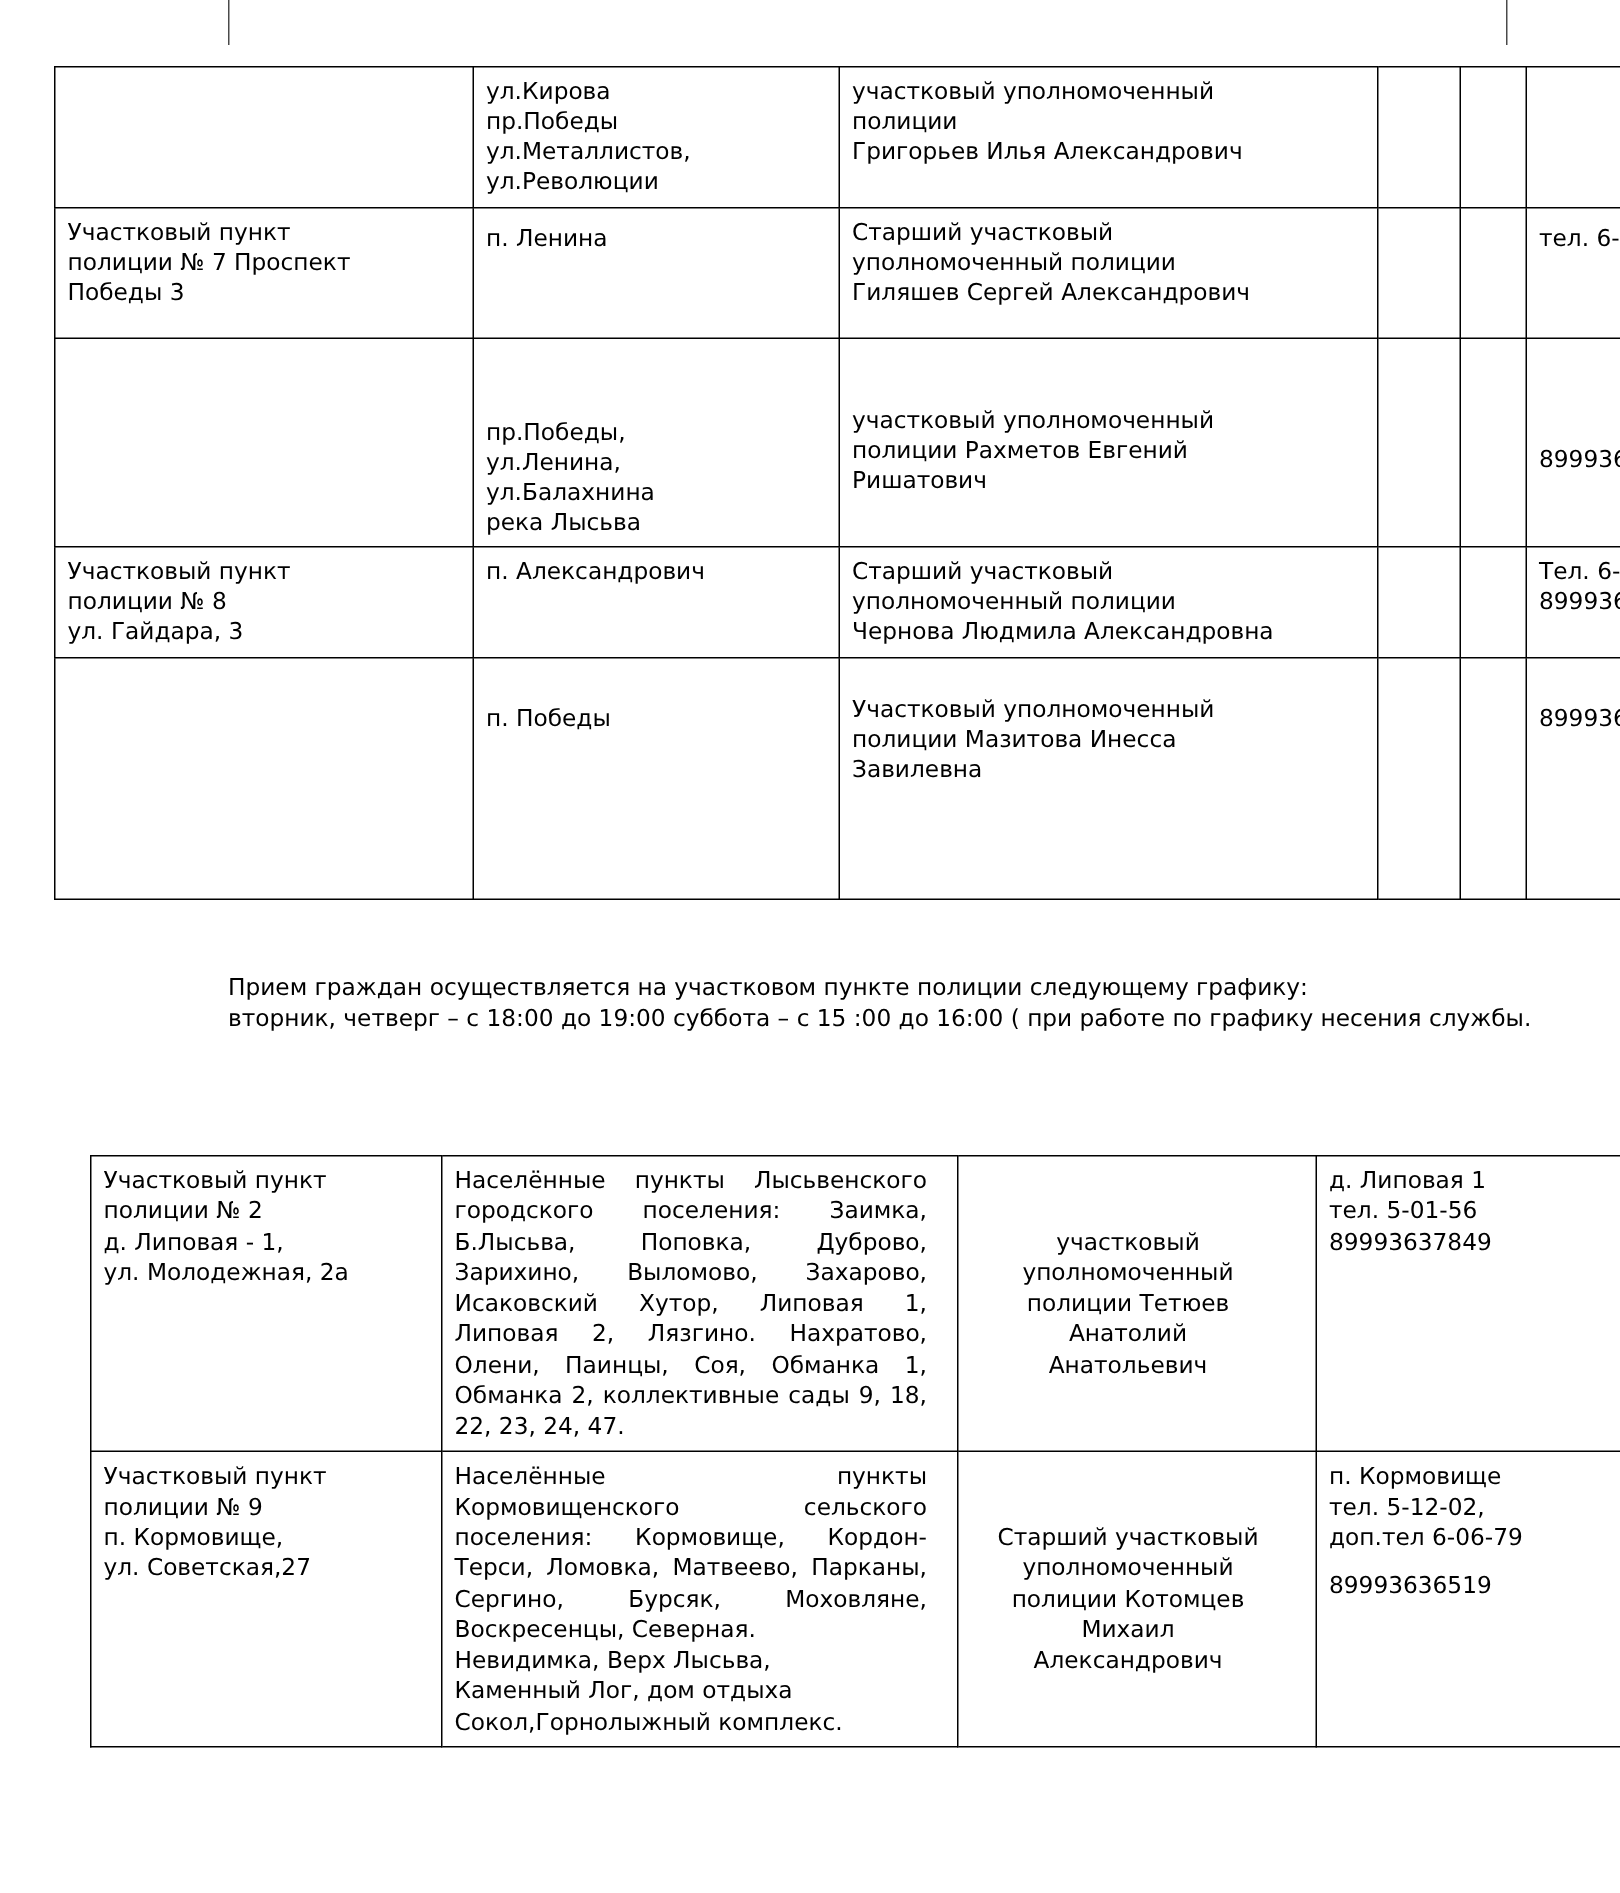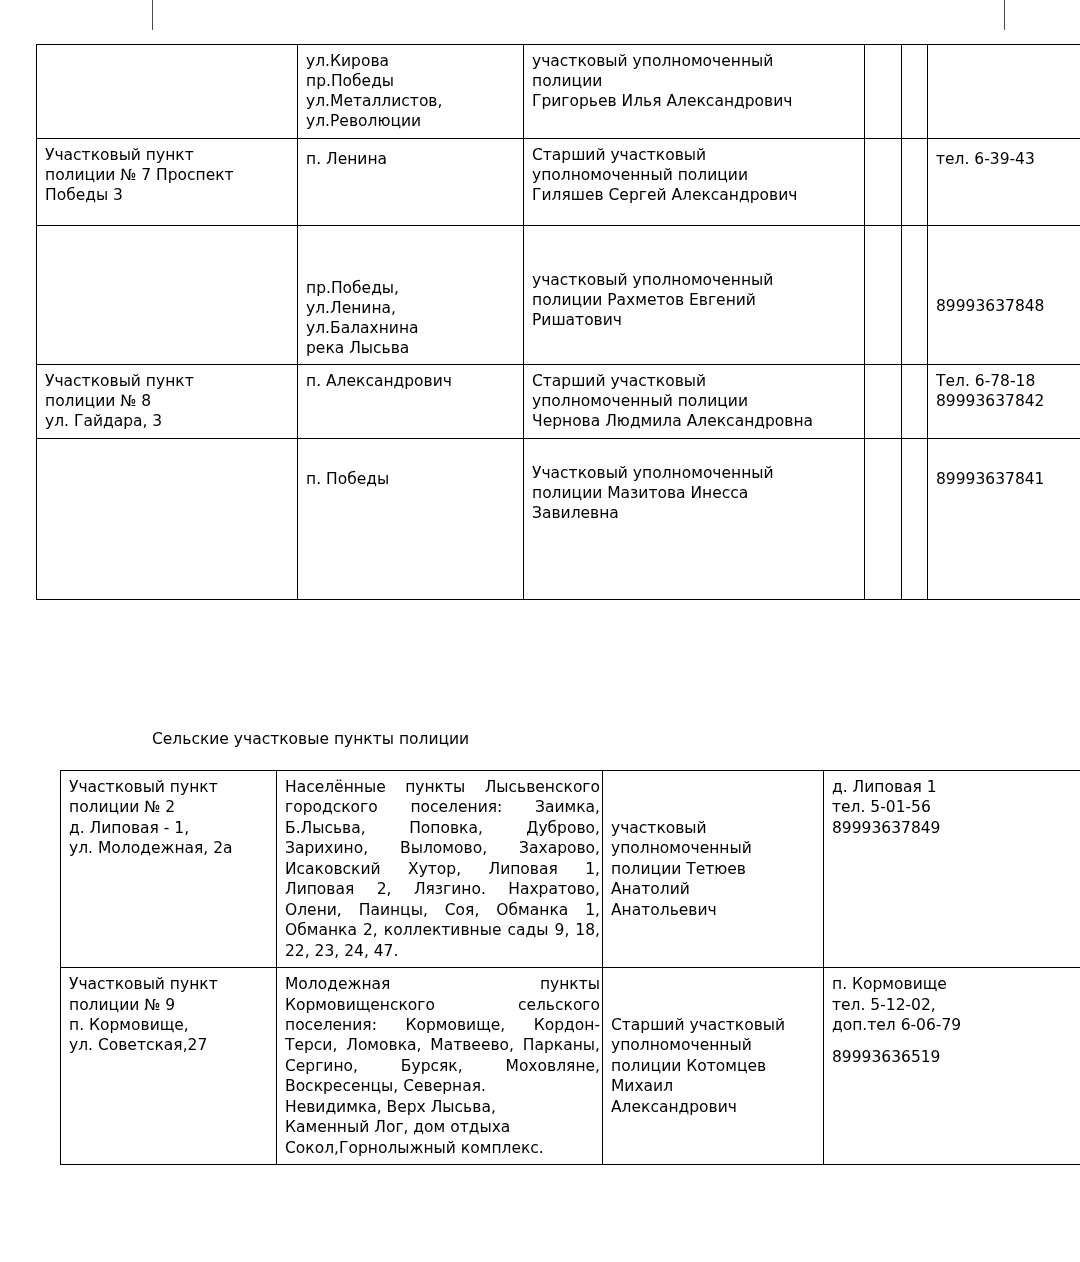--- a/index.html
+++ b/index.html
@@ -32,21 +32,21 @@
 
   table {
     border-collapse: collapse;
     table-layout: fixed;
   }
   td {
     border: 1px solid #000000;
     vertical-align: top;
     font-size: 15.5px;
     line-height: 1.30;
-    padding: 6px 2px 6px 8px;
+    padding: 6px 20px 6px 8px;
   }
 
   
   .tbl-main {
     position: absolute;
     left: 36px;
     top: 44px;
     width: 1008px;
   }
   .tbl-main .c1 { width: 250px; }
@@ -82,21 +82,21 @@
     left: 60px;
     top: 770px;
     width: 1000px;
   }
   .tbl-rural td { font-size: 15.5px; line-height: 1.32; }
   .tbl-rural .r1 { width: 205px; }
   .tbl-rural .r2 { width: 315px; }
   .tbl-rural .r3 { width: 210px; }
   .tbl-rural .r4 { width: 270px; }
   .just { text-align: justify; text-justify: inter-word; }
-  .center { }
+  .center { text-align: center; }
   .blk { white-space: pre-line; }
   .gap { display:block; height: 12px; }
 </style>
 </head>
 <body>
 
 <div class="page">
 
   <div class="crop-mark crop-left"></div>
   <div class="crop-mark crop-right"></div>
@@ -160,22 +160,23 @@
         <td class="c3 cell-text" style="padding-top:24px">Участковый уполномоченный
 полиции   Мазитова Инесса
 Завилевна</td>
         <td class="c4 cell-text"></td>
         <td class="c5 cell-text"></td>
         <td class="c6 cell-text" style="padding-top:30px">89993637841</td>
       </tr>
     </tbody>
   </table>
 
-
-  <div class="subtitle">Сельские участковые пункты полиции</div>
+  <div class="notes">Прием граждан осуществляется на участковом пункте полиции следующему графику:
+ вторник, четверг  – с 18:00 до 19:00 суббота –  с 15 :00 до 16:00 ( при работе по графику несения службы.</div>
+
 
   <table class="tbl-rural">
     <tbody>
       <tr>
         <td class="r1 blk">Участковый    пункт
 полиции № 2
 д. Липовая - 1,
 ул. Молодежная, 2а</td>
         <td class="r2 just">Населённые пункты Лысьвенского городского поселения: Заимка, Б.Лысьва, Поповка, Дуброво, Зарихино, Выломово, Захарово, Исаковский Хутор, Липовая 1, Липовая 2, Лязгино. Нахратово, Олени, Паинцы, Соя, Обманка 1, Обманка 2, коллективные сады  9, 18, 22, 23, 24, 47.</td>
         <td class="r3 center blk" style="vertical-align:middle">участковый
@@ -186,21 +187,21 @@
         <td class="r4 blk">д. Липовая 1
 тел. 5-01-56
 89993637849</td>
       </tr>
       <tr>
         <td class="r1 blk">Участковый    пункт
 полиции № 9
 п. Кормовище,
 ул. Советская,27</td>
         <td class="r2">
-          <span class="just" style="display:block">Молодежная              пункты Кормовищенского         сельского поселения:  Кормовище,  Кордон-Терси,     Ломовка,     Матвеево, Парканы,      Сергино,      Бурсяк, Моховляне,         Воскресенцы, Северная.</span>
+          <span class="just" style="display:block">Населённые              пункты Кормовищенского         сельского поселения:  Кормовище,  Кордон-Терси,     Ломовка,     Матвеево, Парканы,      Сергино,      Бурсяк, Моховляне,         Воскресенцы, Северная.</span>
           <span class="blk" style="display:block">Невидимка, Верх Лысьва,
 Каменный Лог, дом отдыха
 Сокол,Горнолыжный комплекс.</span>
         </td>
         <td class="r3 center blk" style="vertical-align:middle">Старший участковый
 уполномоченный
 полиции    Котомцев
 Михаил
 Александрович</td>
         <td class="r4">

